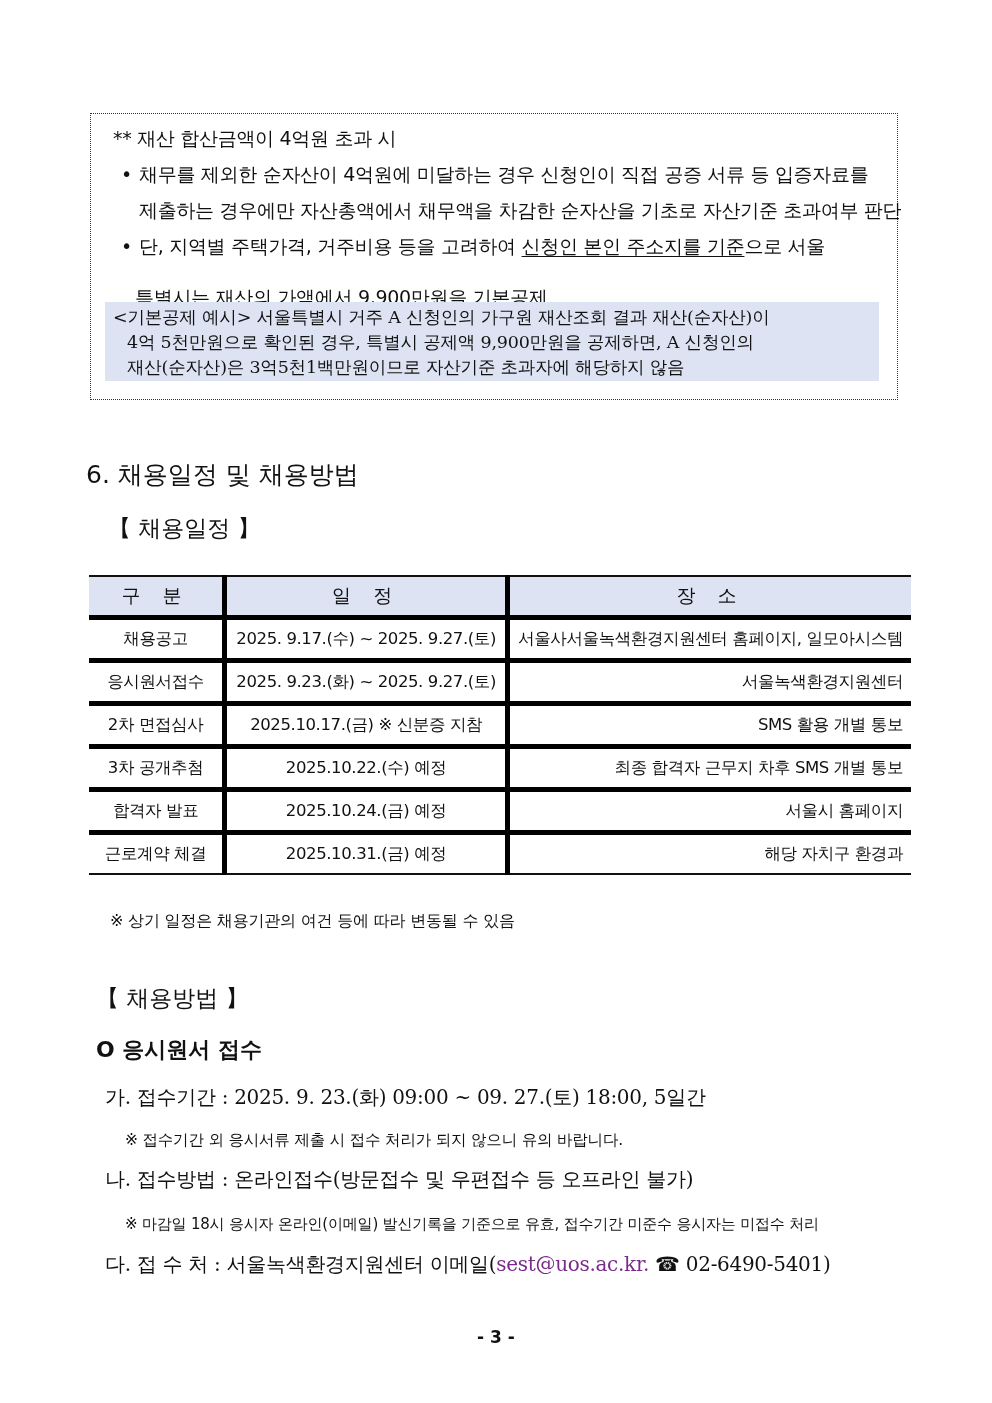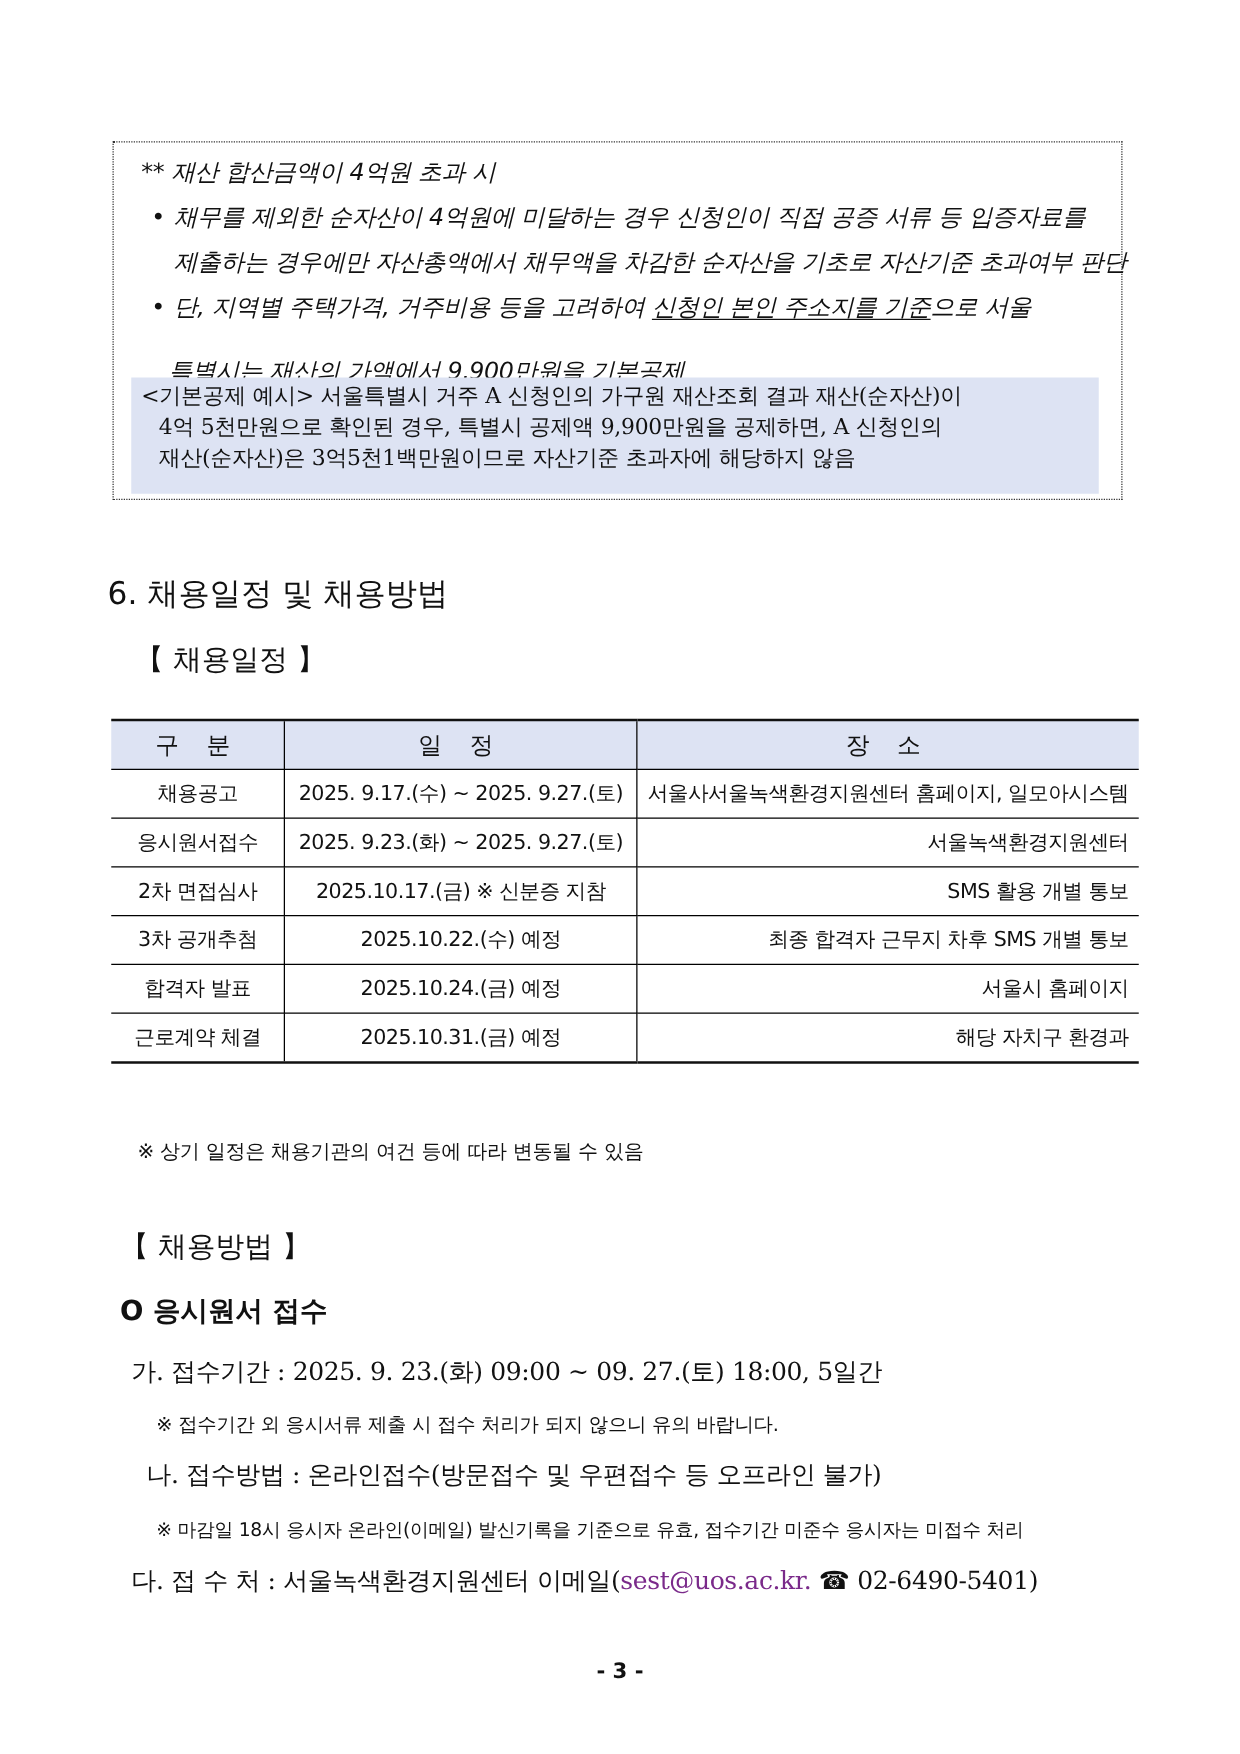--- a/index.html
+++ b/index.html
@@ -3,34 +3,34 @@
 <meta charset="utf-8">
 <style>
   html, body { margin: 0; padding: 0; background: #ffffff; }
   body { width: 992px; height: 1403px; position: relative; overflow: hidden;
          font-family: "DejaVu Sans", "Liberation Sans", sans-serif; color: #111; }
   .abs { position: absolute; }
 
   
   .note-box { left: 90px; top: 113px; width: 808px; height: 287px;
               border: 1px dotted #333; box-sizing: border-box; }
-  .nb-line { position: absolute; font-size: 19px; line-height: 24px; white-space: nowrap; letter-spacing: -0.3px; font-style: italic; }
+  .nb-line { position: absolute; font-size: 19px; line-height: 24px; white-space: nowrap; letter-spacing: -0.3px; }
   .bullet { display: inline-block; width: 18px; }
   .ul { text-decoration: underline; text-underline-offset: 3px; }
-  .example { position: absolute; left: 14px; top: 188px; width: 774px; height: 93px;
+  .example { position: absolute; left: 14px; top: 188px; width: 774px; height: 79px;
              background: #dde3f3; font-family: "DejaVu Serif", "Liberation Serif", serif;
              font-size: 17.5px; letter-spacing: -0.2px; }
   .example .ex-line { position: absolute; white-space: nowrap; line-height: 24px; }
 
   .h6 { left: 86px; top: 459px; font-size: 25px; line-height: 32px; white-space: nowrap; }
   .h-sub { font-size: 23px; line-height: 30px; white-space: nowrap; }
 
   table.sched { position: absolute; left: 89px; top: 575px; width: 822px; border-collapse: collapse;
                 font-size: 16.5px; letter-spacing: -0.4px; }
-  table.sched th, table.sched td { border: 1px solid #000000; height: 38px; padding: 0 8px; white-space: nowrap; }
+  table.sched th, table.sched td { border: 5px solid #000000; height: 38px; padding: 0 8px; white-space: nowrap; }
   table.sched tr:first-child th { border-top: 2.5px solid #111; }
   table.sched tr:last-child td { border-bottom: 2.5px solid #111; }
   table.sched th:first-child, table.sched td:first-child { border-left: none; margin-left: 16px; }
   table.sched th:last-child, table.sched td:last-child { border-right: none; }
   table.sched th { background: #dde3f3; font-weight: normal; font-size: 19px; letter-spacing: 8px; }
   td.c { text-align: center; }
   td.l { text-align: right; }
 
   .small-note { font-size: 15.5px; white-space: nowrap; letter-spacing: -0.2px; }
   .serif-line { font-family: "DejaVu Serif", "Liberation Serif", serif; font-size: 20px; white-space: nowrap; letter-spacing: -0.3px; }
@@ -106,19 +106,19 @@
 </tbody>
   </table>
 
 <div class="abs small-note" style="left:110px; top:911px; font-size:16px;">※ 상기 일정은 채용기관의 여건 등에 따라 변동될 수 있음</div>
 
 <div class="abs h-sub" style="left:96px; top:983px;">【 채용방법 】</div>
 <div class="abs h-sub" style="left:96px; top:1035px; font-size:22px; font-weight:bold;">O 응시원서 접수</div>
 
 <div class="abs serif-line" style="left:105px; top:1084px;">가. 접수기간 : 2025. 9. 23.(화) 09:00 ~ 09. 27.(토) 18:00, 5일간</div>
 <div class="abs small-note" style="left:125px; top:1130px;">※ 접수기간 외 응시서류 제출 시 접수 처리가 되지 않으니 유의 바랍니다.</div>
-<div class="abs serif-line" style="left:117px; top:1166px;">나. 접수방법 : 온라인접수(방문접수 및 우편접수 등 오프라인 불가)</div>
+<div class="abs serif-line" style="left:105px; top:1166px;">나. 접수방법 : 온라인접수(방문접수 및 우편접수 등 오프라인 불가)</div>
 <div class="abs small-note" style="left:125px; top:1215px; font-size:15px;">※ 마감일 18시 응시자 온라인(이메일) 발신기록을 기준으로 유효, 접수기간 미준수 응시자는 미접수 처리</div>
 <div class="abs serif-line" style="left:105px; top:1251px;">
   <span>다. 접 수 처 : 서울녹색환경지원센터 이메일(</span><span class="email">sest@uos.ac.kr.</span> <span>☎</span><span> 02-6490-5401)</span>
 </div>
 
 <div class="abs page-num">- 3 -</div>
 
 </body></html>

